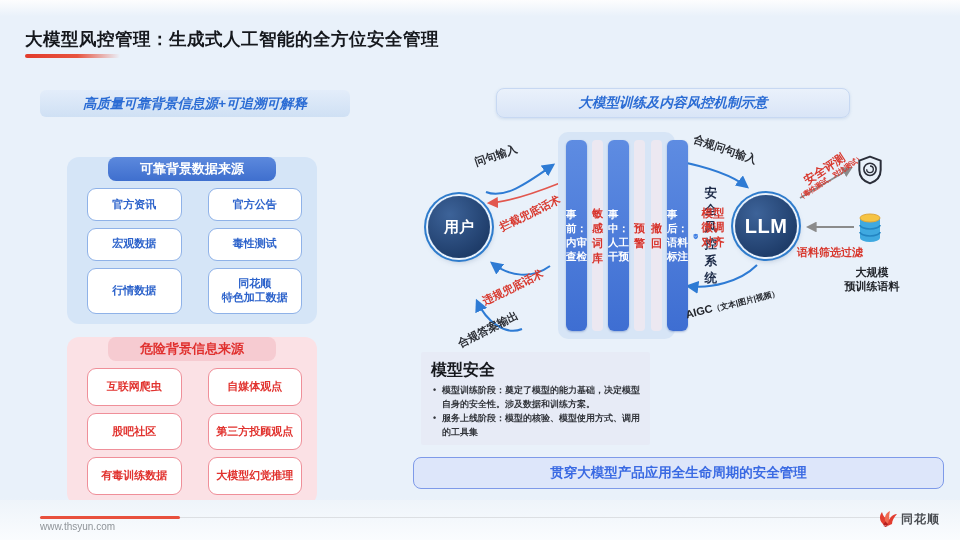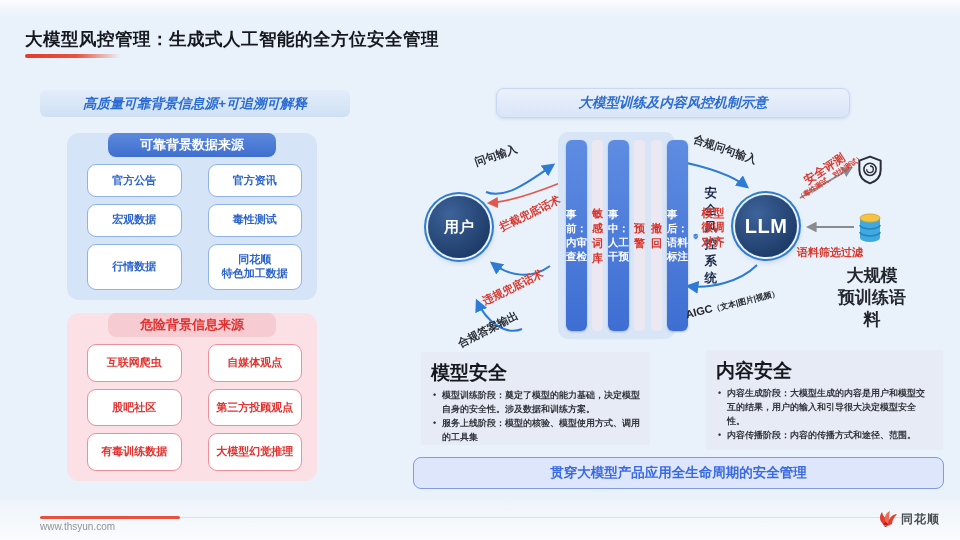--- a/index.html
+++ b/index.html
@@ -7,21 +7,21 @@
     background:linear-gradient(180deg,#fdfdfe 0%,#e9f1fa 3%,#e9f1fa 92%,#f1f6fb 100%);
     font-family:"Liberation Sans","DejaVu Sans",sans-serif;}
   .title{position:absolute;left:25px;top:27px;font-size:17.5px;font-weight:bold;color:#15181d;letter-spacing:.5px;}
   .title-bar{position:absolute;left:25px;top:54px;width:95px;height:4px;border-radius:2px;
     background:linear-gradient(90deg,#e23b2b 0%,#e8543f 55%,rgba(232,84,63,0) 100%);}
   .sec-header{position:absolute;display:flex;align-items:center;justify-content:center;font-weight:bold;color:#2b6cd4;box-sizing:border-box;font-style:italic;}
   .left-header{left:40px;top:90px;width:310px;height:27px;font-size:13.5px;border-radius:6px;
     background:linear-gradient(180deg,#e3edfa,#cfe0f4);}
   .right-header{left:496px;top:88px;width:354px;height:30px;font-size:13.5px;border-radius:8px;
     background:linear-gradient(180deg,#eaf1fb,#d9e5f7);border:1px solid #c7d8f2;box-shadow:0 1px 3px rgba(120,150,200,.25);}
-  .panel{position:absolute;width:250px;border-radius:12px;}
+  .panel{position:absolute;width:250px;border-radius:12px;margin-top:24px;}
   .panel-blue{left:67px;top:133px;height:167px;background:#d5e5f7;}
   .panel-red{left:67px;top:313px;height:168px;background:#fbe1e5;}
   .panel-pill{position:absolute;left:50%;transform:translateX(-50%);top:0;width:168px;height:24px;
     display:flex;align-items:center;justify-content:center;font-size:13px;font-weight:bold;border-radius:8px;}
   .panel-blue .panel-pill{background:linear-gradient(180deg,#5c89dd,#3f6fce);color:#fff;}
   .panel-red .panel-pill{background:#f6cbd1;color:#e0302e;}
   .panel-grid{position:absolute;left:20px;right:15px;top:31px;bottom:10px;display:grid;
     grid-template-columns:1fr 1fr;column-gap:26px;row-gap:7px;}
   .panel-item{display:flex;align-items:center;justify-content:center;text-align:center;background:#fff;
     border-radius:9px;font-size:11px;font-weight:bold;white-space:pre-line;line-height:1.25;}
@@ -48,29 +48,29 @@
   #lbl-query{left:474px;top:148px;font-size:11px;transform:rotate(-19deg);}
   #lbl-intercept{left:497px;top:206px;font-size:11px;transform:rotate(-26deg);}
   #lbl-violation{left:480px;top:280px;font-size:11px;transform:rotate(-26deg);}
   #lbl-output{left:455px;top:322px;font-size:11px;transform:rotate(-27deg);}
   #lbl-compliant{left:692px;top:142px;font-size:11px;transform:rotate(19deg);}
   #lbl-finetune{left:695px;top:206px;width:36px;font-size:11.5px;line-height:1.25;white-space:pre-line;text-align:center;}
   #lbl-eval{left:783px;top:162px;width:88px;text-align:center;transform:rotate(-33deg);line-height:1.15;}
   #lbl-eval .eval-main{font-size:11.5px;display:block;}
   #lbl-eval .eval-sub{font-size:7px;display:block;}
   #lbl-corpusfilter{left:797px;top:245px;font-size:11px;}
-  #lbl-corpus{left:833px;top:265px;width:78px;font-size:17px;color:#23262c;line-height:1.3;white-space:pre-line;text-align:center;}
+  #lbl-corpus{left:833px;top:265px;width:78px;font-size:11px;color:#23262c;line-height:1.3;white-space:pre-line;text-align:center;}
   #lbl-aigc{left:684px;top:293px;transform:rotate(-14deg);color:#23262c;}
   #lbl-aigc .aigc-main{font-size:11px;}
   #lbl-aigc .aigc-sub{font-size:8px;}
   .icon-abs{position:absolute;}
   .card{position:absolute;background:#e7ebf6;padding:8px 10px;box-sizing:border-box;border-radius:2px;}
   .card-model{left:421px;top:352px;width:229px;height:93px;}
   .card-content{left:706px;top:350px;width:237px;height:100px;}
-  .card-title{font-size:19px;font-weight:bold;color:#16181d;margin-bottom:3px;}
+  .card-title{font-size:16px;font-weight:bold;color:#16181d;margin-bottom:3px;}
   .card ul{margin:0;padding:0 0 0 2px;list-style:none;}
   .card li{font-size:9px;font-weight:bold;color:#33363c;line-height:1.55;position:relative;padding-left:9px;}
   .card li::before{content:"•";position:absolute;left:0;top:0;}
   .banner{position:absolute;left:413px;top:457px;width:531px;height:32px;box-sizing:border-box;background:#dde6fa;
     border:1.5px solid #7e9ae9;border-radius:8px;display:flex;align-items:center;justify-content:center;
     font-size:13.5px;font-weight:bold;color:#3a6ae3;}
   .footer-bg{position:absolute;left:0;right:0;top:500px;bottom:0;background:linear-gradient(180deg,#eef4fa,#fafcfe);}
   .footer-line{position:absolute;left:40px;top:517px;width:880px;height:1px;background:#dcdfe3;}
   .footer-red{position:absolute;left:40px;top:516px;width:140px;height:3px;background:#e8503d;border-radius:2px;}
   .footer-url{position:absolute;left:40px;top:521px;font-size:10px;color:#8f9499;}
@@ -83,22 +83,22 @@
 <div class="slide">
 
   <div class="title">大模型风控管理：生成式人工智能的全方位安全管理</div>
   <div class="title-bar"></div>
 
   <div class="sec-header left-header">高质量可靠背景信息源+可追溯可解释</div>
 
   <div class="panel panel-blue">
     <div class="panel-pill">可靠背景数据来源</div>
     <div class="panel-grid">
+      <div class="panel-item">官方资讯</div>
       <div class="panel-item">官方公告</div>
-      <div class="panel-item">官方资讯</div>
       <div class="panel-item">宏观数据</div>
       <div class="panel-item">毒性测试</div>
       <div class="panel-item">行情数据</div>
       <div class="panel-item">同花顺
 特色加工数据</div>
     </div>
   </div>
 
   <div class="panel panel-red">
     <div class="panel-pill">危险背景信息来源</div>
@@ -189,27 +189,20 @@
     <ellipse cx="14" cy="6" rx="10" ry="4" fill="#f6c443" stroke="#e0a83a" stroke-width="1"></ellipse>
   </svg>
 
   <div class="card card-model">
     <div class="card-title">模型安全</div>
     <ul>
       <li>模型训练阶段：奠定了模型的能力基础，决定模型自身的安全性。涉及数据和训练方案。</li>
       <li>服务上线阶段：模型的核验、模型使用方式、调用的工具集</li>
     </ul>
   </div>
-  <div class="card card-content">
-    <div class="card-title">内容安全</div>
-    <ul>
-      <li>内容生成阶段：大模型生成的内容是用户和模型交互的结果，用户的输入和引导很大决定模型安全性。</li>
-      <li>内容传播阶段：内容的传播方式和途径、范围。</li>
-    </ul>
-  </div>
 
   <div class="banner">贯穿大模型产品应用全生命周期的安全管理</div>
 
   <div class="footer-bg"></div>
   <div class="footer-line"></div>
   <div class="footer-red"></div>
   <div class="footer-url">www.thsyun.com</div>
   <div class="footer-logo">
     <svg width="22" height="20" viewBox="0 0 22 20">
       <path d="M11 17 C4 15 2 8 6 3 C7 7 9 9 11 10 Z" fill="#e23d30"></path>

